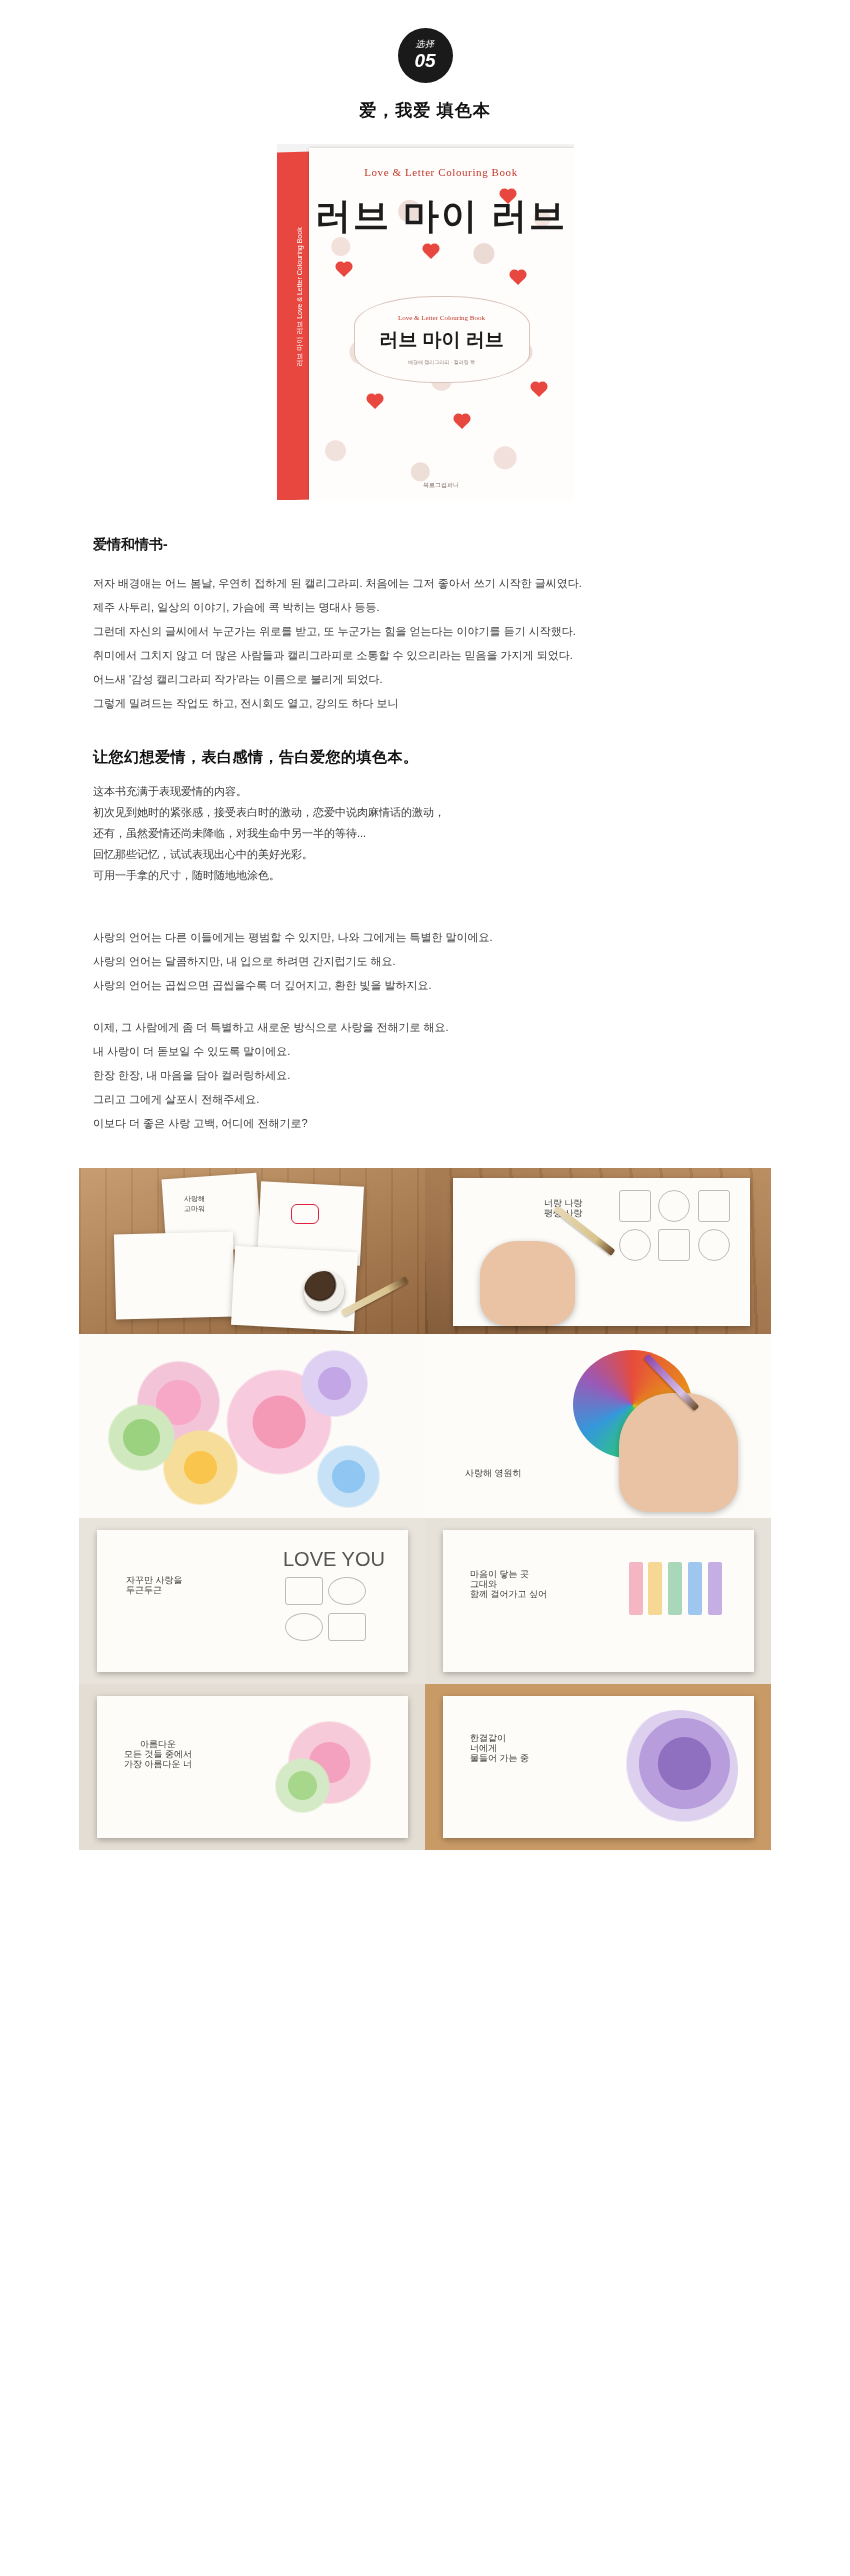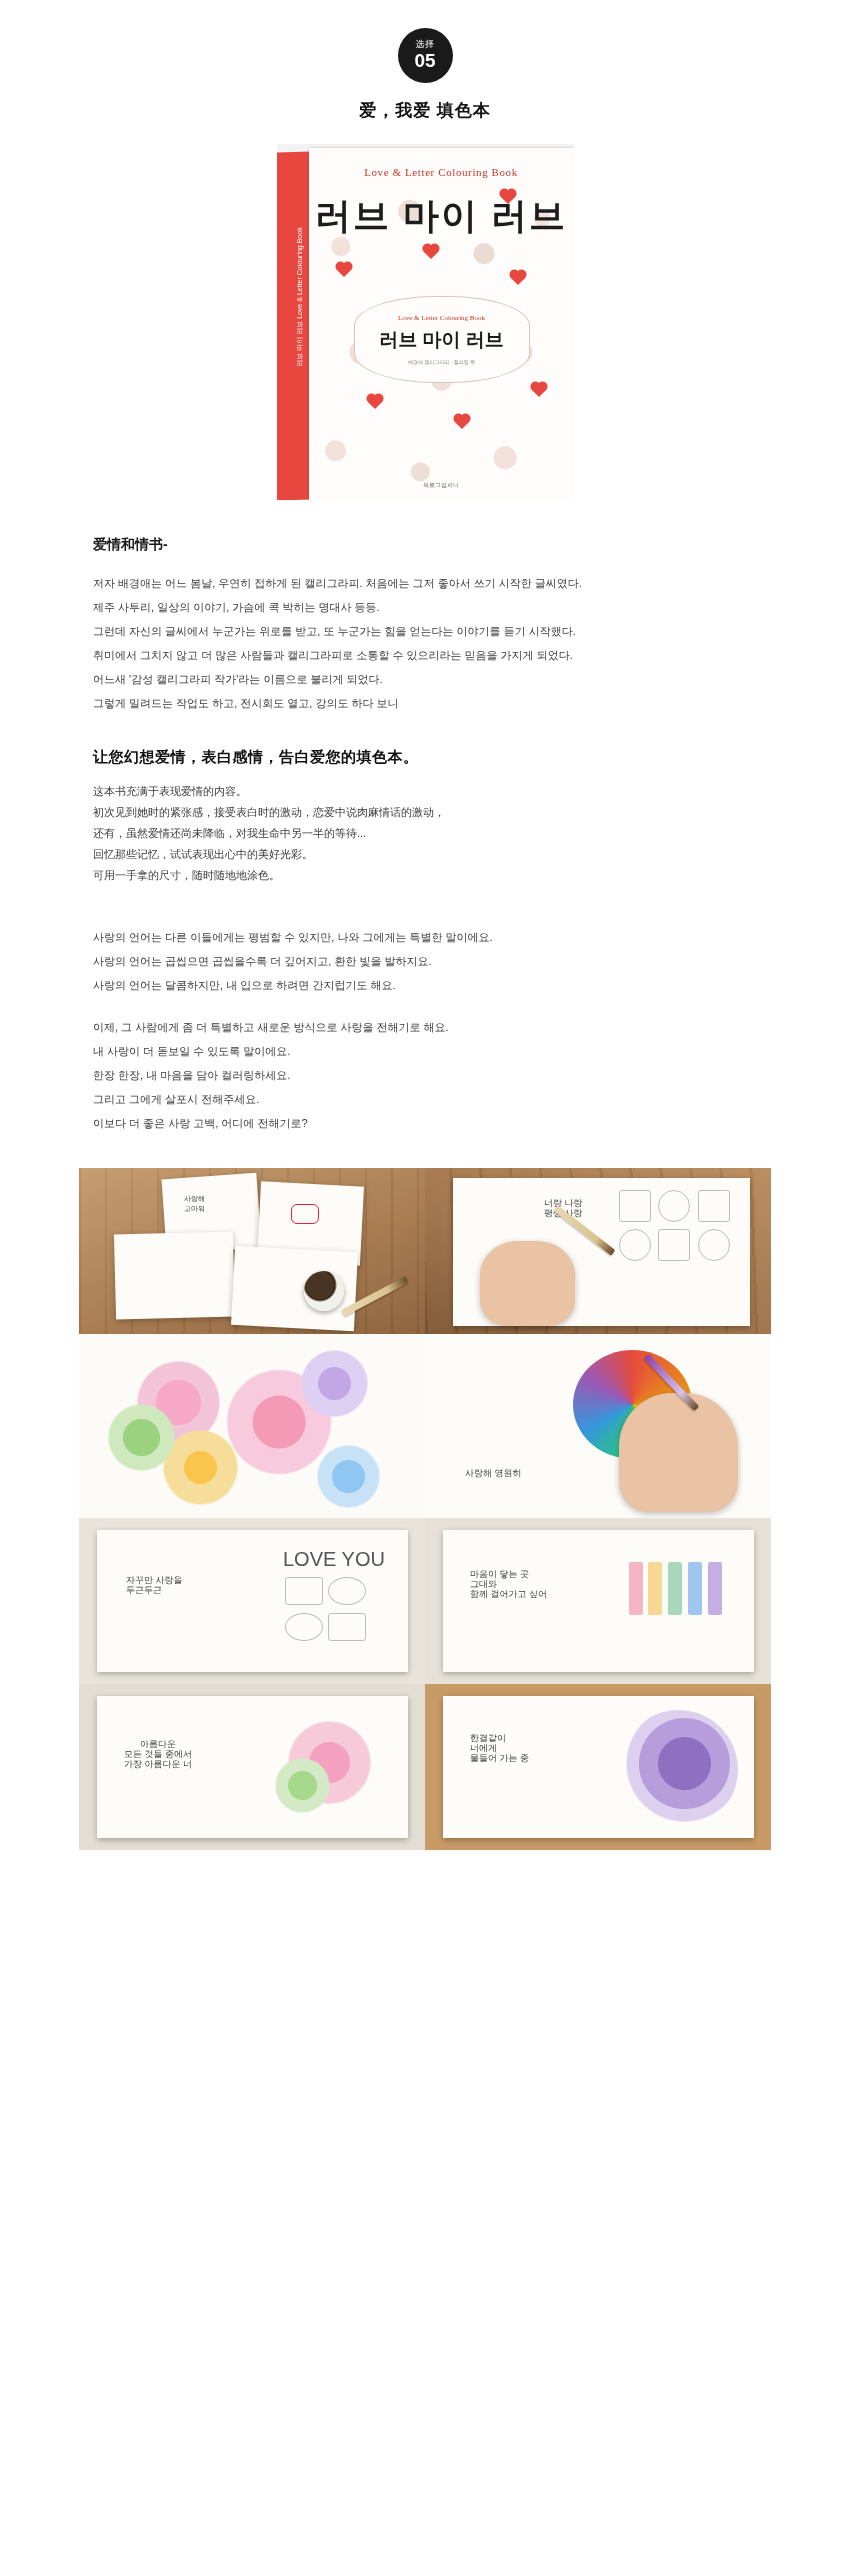--- a/index.html
+++ b/index.html
@@ -17,20 +17,21 @@
     margin: 0 auto;
     position: relative;
     background: #ffffff;
   }
 
   
   .badge-wrap {
     padding-top: 28px;
     display: flex;
     justify-content: center;
+    font-style: italic;
   }
   .badge {
     width: 55px;
     height: 55px;
     border-radius: 50%;
     background: #1a1a1a;
     color: #ffffff;
     display: flex;
     flex-direction: column;
     align-items: center;
@@ -360,22 +361,22 @@
     <p class="para-cn">初次见到她时的紧张感，接受表白时的激动，恋爱中说肉麻情话的激动，</p>
     <p class="para-cn">还有，虽然爱情还尚未降临，对我生命中另一半的等待...</p>
     <p class="para-cn">回忆那些记忆，试试表现出心中的美好光彩。</p>
     <p class="para-cn">可用一手拿的尺寸，随时随地地涂色。</p>
   </div>
 
   <div class="block-gap"></div>
 
   <div class="copy">
     <p class="para">사랑의 언어는 다른 이들에게는 평범할 수 있지만, 나와 그에게는 특별한 말이에요.</p>
+    <p class="para">사랑의 언어는 달콤하지만, 내 입으로 하려면 간지럽기도 해요.</p>
     <p class="para">사랑의 언어는 곱씹으면 곱씹을수록 더 깊어지고, 환한 빛을 발하지요.</p>
-    <p class="para">사랑의 언어는 달콤하지만, 내 입으로 하려면 간지럽기도 해요.</p>
   </div>
 
   <div class="block-gap-sm"></div>
 
   <div class="copy">
     <p class="para">이제, 그 사람에게 좀 더 특별하고 새로운 방식으로 사랑을 전해기로 해요.</p>
     <p class="para">내 사랑이 더 돋보일 수 있도록 말이에요.</p>
     <p class="para">한장 한장, 내 마음을 담아 컬러링하세요.</p>
     <p class="para">그리고 그에게 살포시 전해주세요.</p>
     <p class="para">이보다 더 좋은 사랑 고백, 어디에 전해기로?</p>

